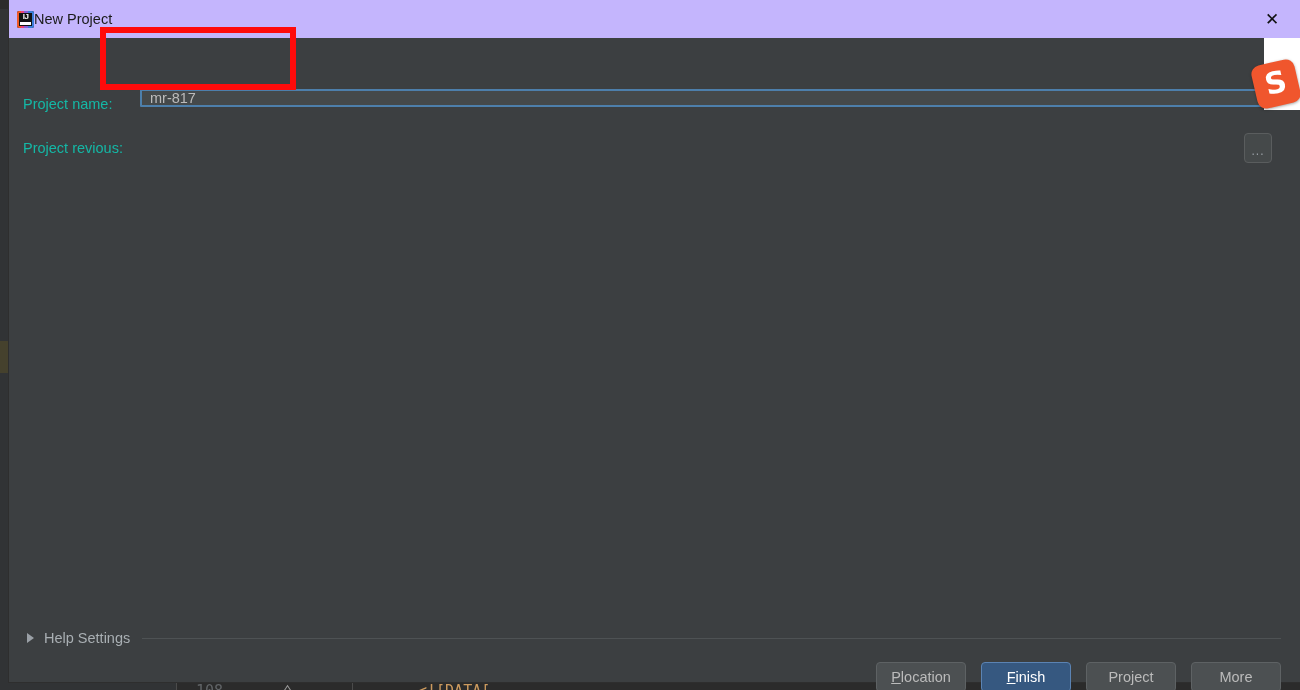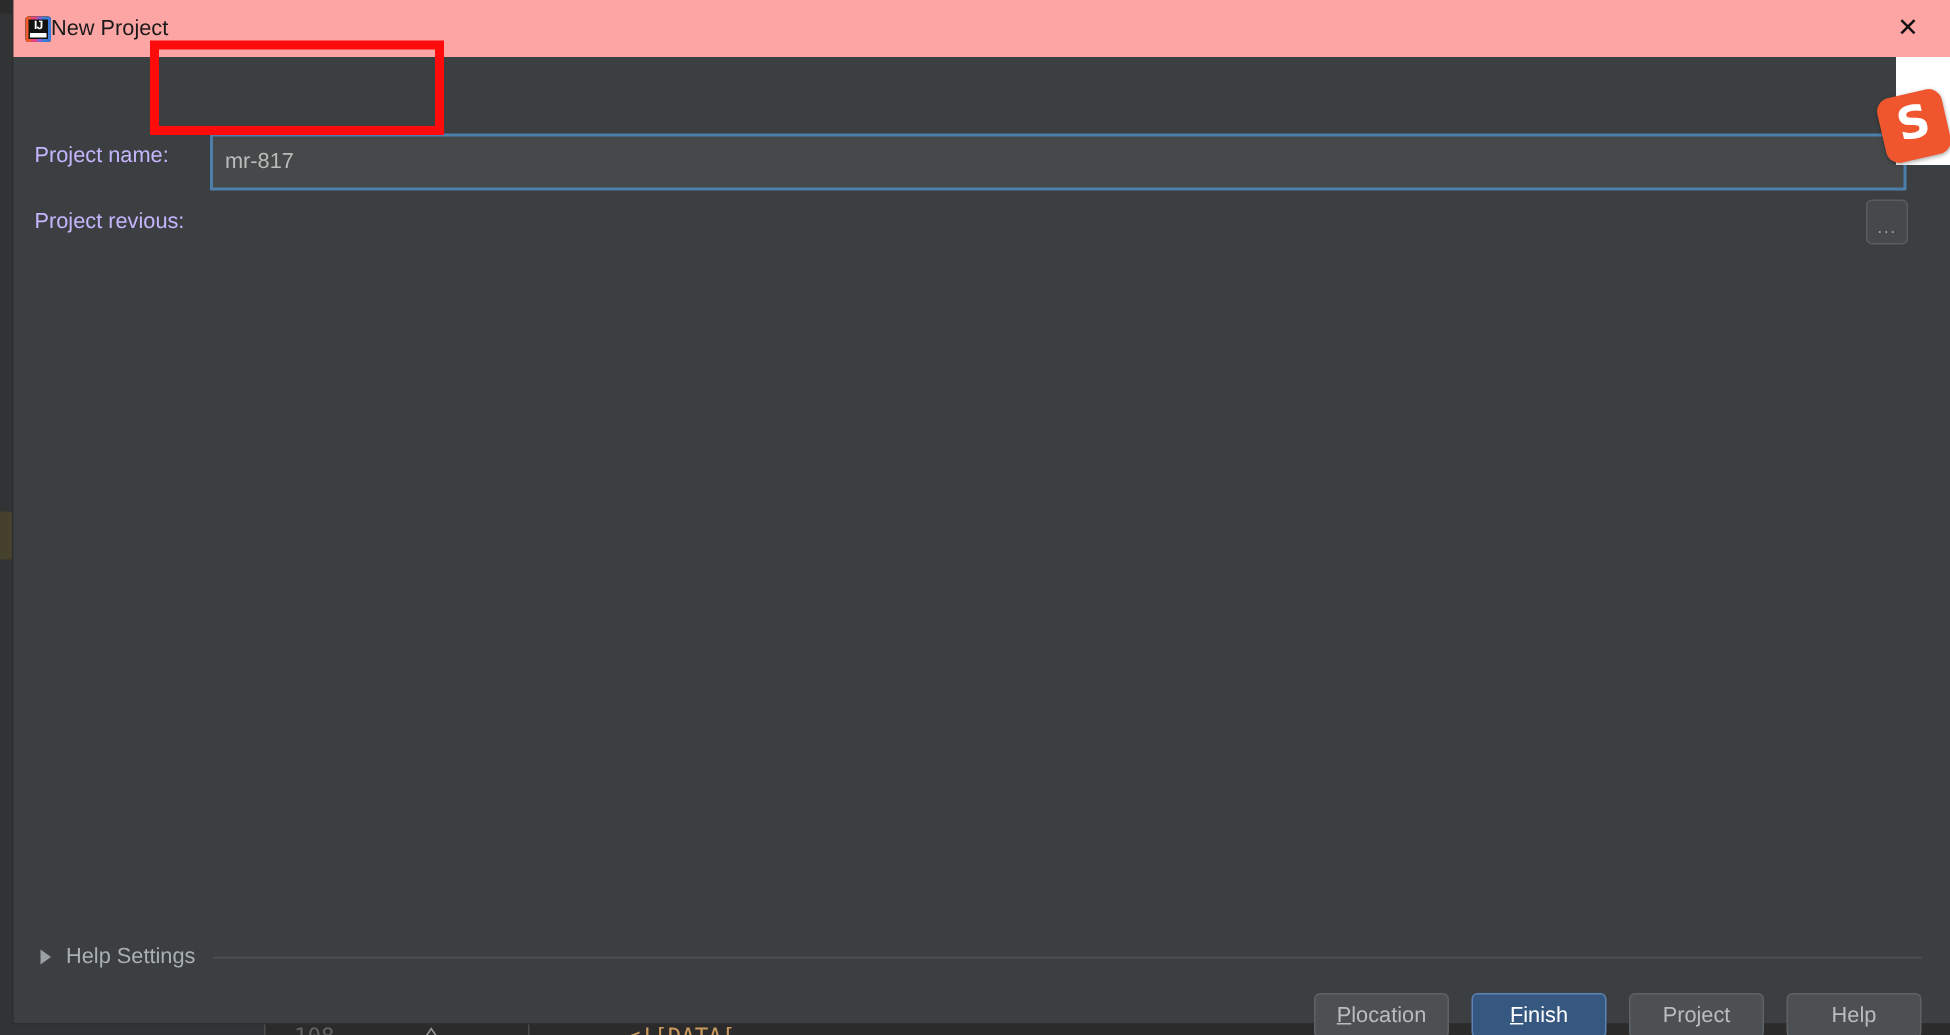--- a/index.html
+++ b/index.html
@@ -85,21 +85,21 @@
     width: 1291px;
     height: 682px;
     background: #3c3f41;
     box-shadow: 0 0 0 1px #2e2e2e;
   }
 
   
   #titlebar {
     position: relative;
     height: 38px;
-    background: #fca5a5;
+    background: #c4b5fd;
     display: flex;
     align-items: center;
   }
   #app-icon {
     width: 17px; height: 17px;
     margin-left: 8px;
     position: relative;
     border-radius: 2px;
     overflow: hidden;
     background: #0d0d0d;
@@ -155,35 +155,35 @@
     line-height: 1;
     font-family: "DejaVu Sans", sans-serif;
   }
 
   
   #dialog-body {
     position: relative;
     height: 644px;
   }
   .form-label {
-    color: #c4b5fd;
+    color: #14b8a6;
     font-size: 14.5px;
     font-family: "Liberation Sans", sans-serif;
     white-space: nowrap;
   }
 
   #label-project-name { position: absolute; left: 14px; top: 58px; }
   #label-project-loc  { position: absolute; left: 14px; top: 102px; }
 
   #input-project-name {
     position: absolute;
     left: 131px;
     top: 51px;
     width: 1131px;
-    height: 38px;
+    height: 18px;
     box-sizing: border-box;
     background: #45494a;
     border: 2px solid #4d7fab;
     color: #bbbbbb;
     font-size: 14.5px;
     font-family: "Liberation Sans", sans-serif;
     padding: 0 8px;
     outline: none;
     border-radius: 1px;
   }
@@ -411,21 +411,21 @@
           <span>location</span>
       </button>
       <button class="dlg-button primary">
         <span class="mn">F</span>
           <span>inish</span>
       </button>
       <button class="dlg-button">
         <span>Project</span>
       </button>
       <button class="dlg-button">
-        <span>Help</span>
+        <span>More</span>
       </button>
     </div>
 
   </div>
 </div>
 
 <div id="annotation-rect"></div>
 
 <div id="snip-badge-white"></div>
 <div id="snip-badge">

